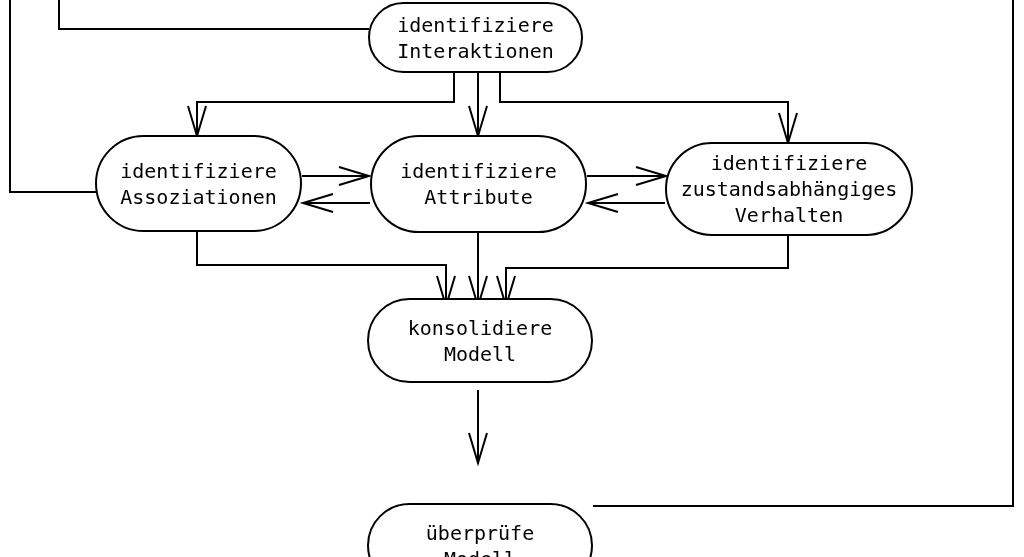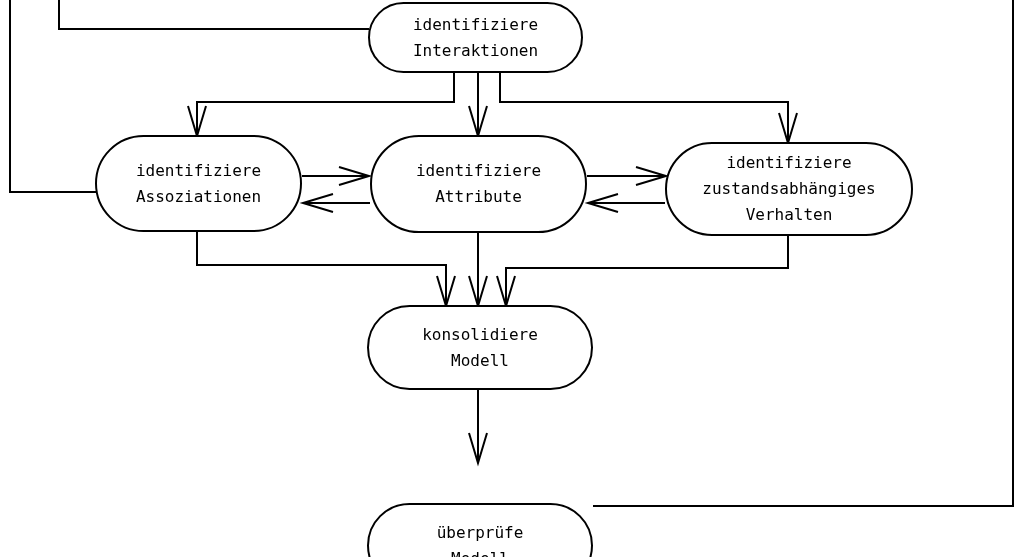--- a/index.html
+++ b/index.html
@@ -33,30 +33,30 @@
     box-sizing: border-box;
     background: var(--node-fill, #ffffff);
     border: 2px solid var(--node-border, #000000);
     display: flex;
     align-items: center;
     justify-content: center;
     text-align: center;
   }
   .node .lbl {
     white-space: pre-line;
-    font-size: 16px;
+    font-size: 20px;
     line-height: 26px;
     color: var(--line, #000000);
     letter-spacing: 0px;
   }
   #node-interaktionen { left: 368px; top: 2px;   width: 215px; height: 71px; border-radius: 36px; }
   #node-assoziationen { left: 95px;  top: 135px; width: 207px; height: 97px; border-radius: 49px; }
   #node-attribute     { left: 370px; top: 135px; width: 217px; height: 98px; border-radius: 49px; }
   #node-verhalten     { left: 665px; top: 142px; width: 248px; height: 94px; border-radius: 47px; }
-  #node-konsolidiere  { left: 367px; top: 305px; width: 226px; height: 85px; border-radius: 43px; }
+  #node-konsolidiere  { left: 367px; top: 298px; width: 226px; height: 85px; border-radius: 43px; }
   #node-ueberpruefe   { left: 367px; top: 462px; width: 226px; height: 85px; border-radius: 43px; margin-top: 41px; }
 </style>
 </head>
 <body>
 
 <div class="canvas">
 
   <svg class="edges" viewBox="0 0 1024 557" xmlns="http://www.w3.org/2000/svg">
     <defs>
       <marker id="arrow" markerUnits="userSpaceOnUse" markerWidth="40" markerHeight="26" refX="34" refY="13" orient="auto">

